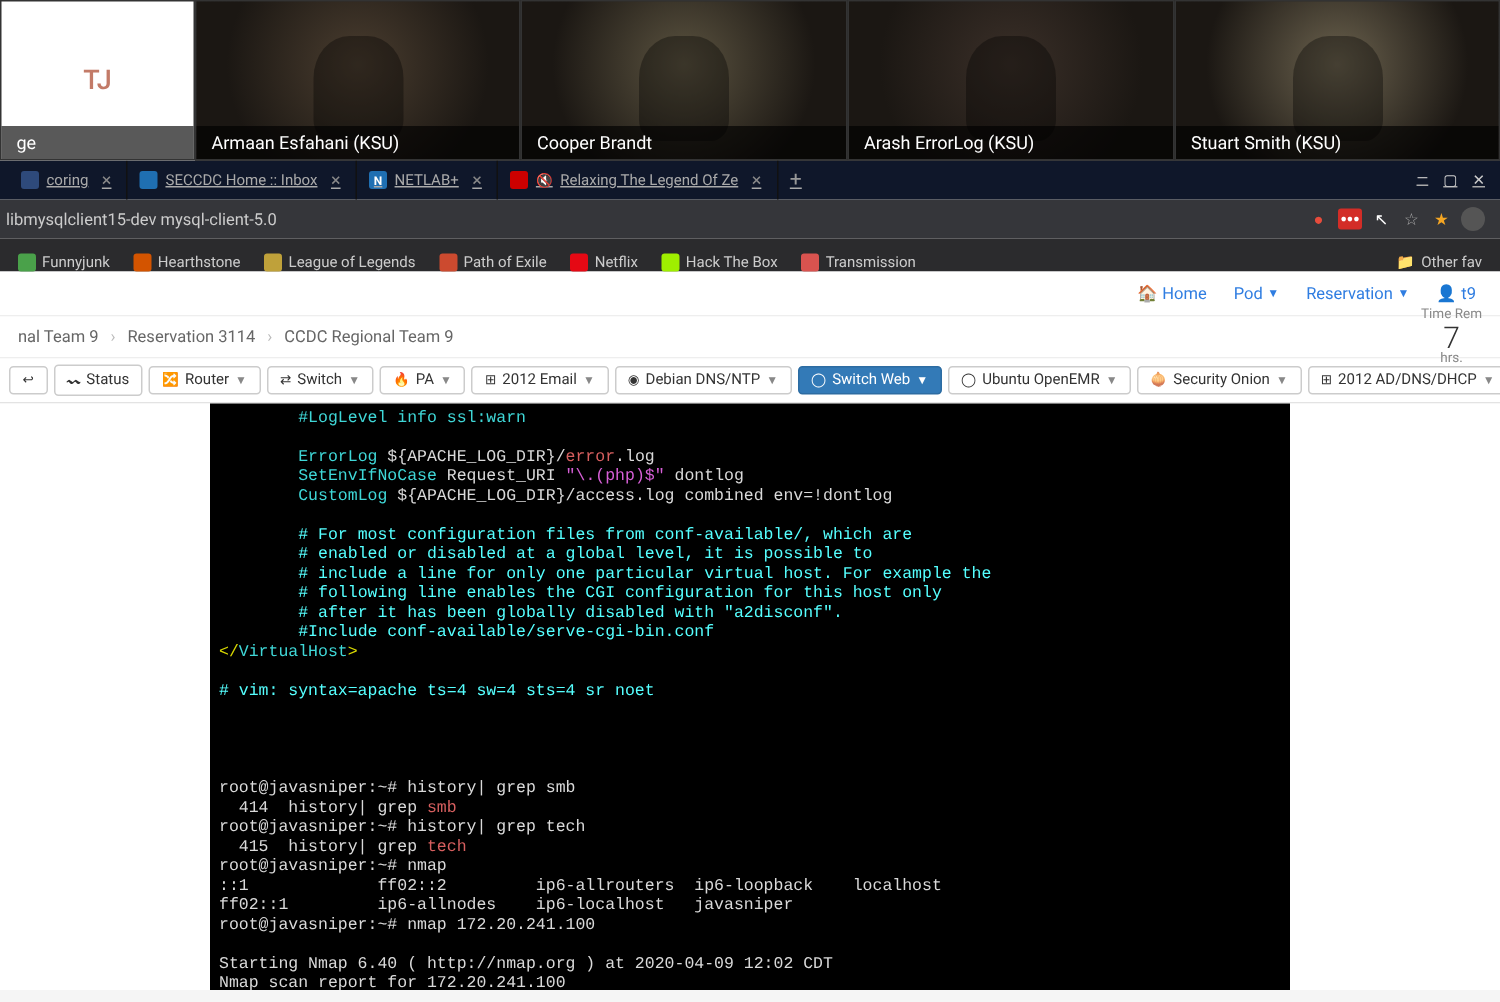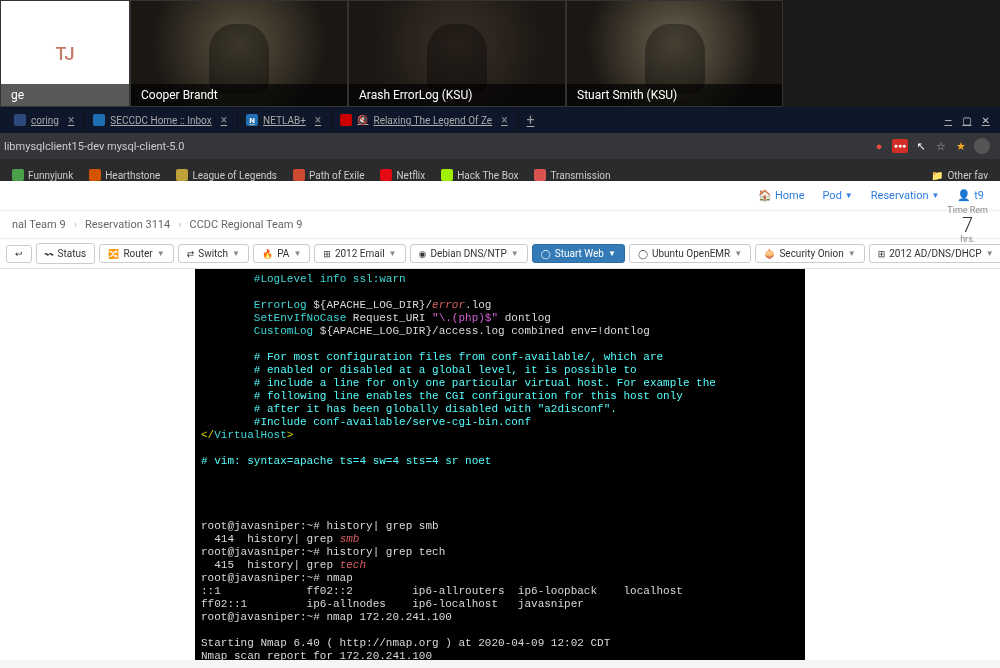--- a/index.html
+++ b/index.html
@@ -40,35 +40,41 @@
   .time-rem .big { font-size:20px; color:#333; font-weight:300; }
 
   .toolbar-row { display:flex; align-items:center; background:#fff; height:30px; padding:4px 6px; gap:4px; border-bottom:1px solid #e3e3e3; overflow:hidden; }
   .tool-btn { display:flex; align-items:center; gap:4px; background:#fff; border:1px solid #ccc; border-radius:3px; padding:3px 8px; font-size:10px; color:#333; cursor:pointer; white-space:nowrap; }
   .tool-btn .caret { font-size:8px; color:#888; }
   .tool-btn.active { background:#337ab7; border-color:#2d6ca2; color:#fff; }
   .tool-btn.active .caret { color:#fff; }
 
   
   .terminal-wrap { background:#fff; height:calc(668px - 115px - 26px - 26px - 22px - 30px - 28px - 30px); display:flex; justify-content:center; }
-  .terminal { width:610px; height:100%; background:#000; font-family:"Courier New",monospace; font-size:11px; line-height:13px; padding:4px 6px; white-space:pre; color:#bbb; overflow:hidden; }
+  .terminal { width:720px; height:100%; background:#000; font-family:"Courier New",monospace; font-size:11px; line-height:13px; padding:4px 6px; white-space:pre; color:#bbb; overflow:hidden; }
   .c-cyan { color:#3fd7d7; }
   .c-brightcyan { color:#55ffff; }
   .c-magenta { color:#d75fd7; }
   .c-yellow { color:#d7d700; }
-  .c-red { color:#d75f5f;font-style:italic; }
+  .c-red { color:#d75f5f; }
   .c-white { color:#d9d9d9; }
 </style>
 </head>
 <body>
 
 <div class="video-row" id="video-row">
     <div class="video-tile" style="width: 130px; background: rgb(255, 255, 255);">
       <div class="avatar-circle">TJ</div>
       <div class="label">ge</div>
+    </div>
+    <div class="video-tile" style="width: 217px;">
+      <div class="camera" style="background: radial-gradient(circle at 50% 40%, rgb(74, 61, 47) 0%, rgb(27, 23, 19) 70%);">
+        <div style="position: absolute; left: 50%; top: 55%; transform: translate(-50%, -50%); width: 60px; height: 70px; background: rgba(0, 0, 0, 0.35); border-radius: 40% 40% 20% 20%;"></div>
+      </div>
+      <div class="label">Armaan Esfahani (KSU)</div>
     </div>
     <div class="video-tile" style="width: 218px;">
       <div class="camera" style="background: radial-gradient(circle at 50% 40%, rgb(91, 83, 64) 0%, rgb(27, 23, 19) 70%);">
         <div style="position: absolute; left: 50%; top: 55%; transform: translate(-50%, -50%); width: 60px; height: 70px; background: rgba(0, 0, 0, 0.35); border-radius: 40% 40% 20% 20%;"></div>
       </div>
       <div class="label">Cooper Brandt</div>
     </div>
     <div class="video-tile" style="width: 218px;">
       <div class="camera" style="background: radial-gradient(circle at 50% 40%, rgb(58, 47, 40) 0%, rgb(27, 23, 19) 70%);">
         <div style="position: absolute; left: 50%; top: 55%; transform: translate(-50%, -50%); width: 60px; height: 70px; background: rgba(0, 0, 0, 0.35); border-radius: 40% 40% 20% 20%;"></div>
@@ -220,21 +226,21 @@
       <span>2012 Email</span>
       <span class="caret">▼</span>
     </div>
     <div class="tool-btn">
       <span style="font-size: 9px;">◉</span>
       <span>Debian DNS/NTP</span>
       <span class="caret">▼</span>
     </div>
     <div class="tool-btn active">
       <span style="font-size: 9px;">◯</span>
-      <span>Stuart Web</span>
+      <span>Switch Web</span>
       <span class="caret">▼</span>
     </div>
     <div class="tool-btn">
       <span style="font-size: 9px;">◯</span>
       <span>Ubuntu OpenEMR</span>
       <span class="caret">▼</span>
     </div>
     <div class="tool-btn">
       <span style="font-size: 9px;">🧅</span>
       <span>Security Onion</span>

